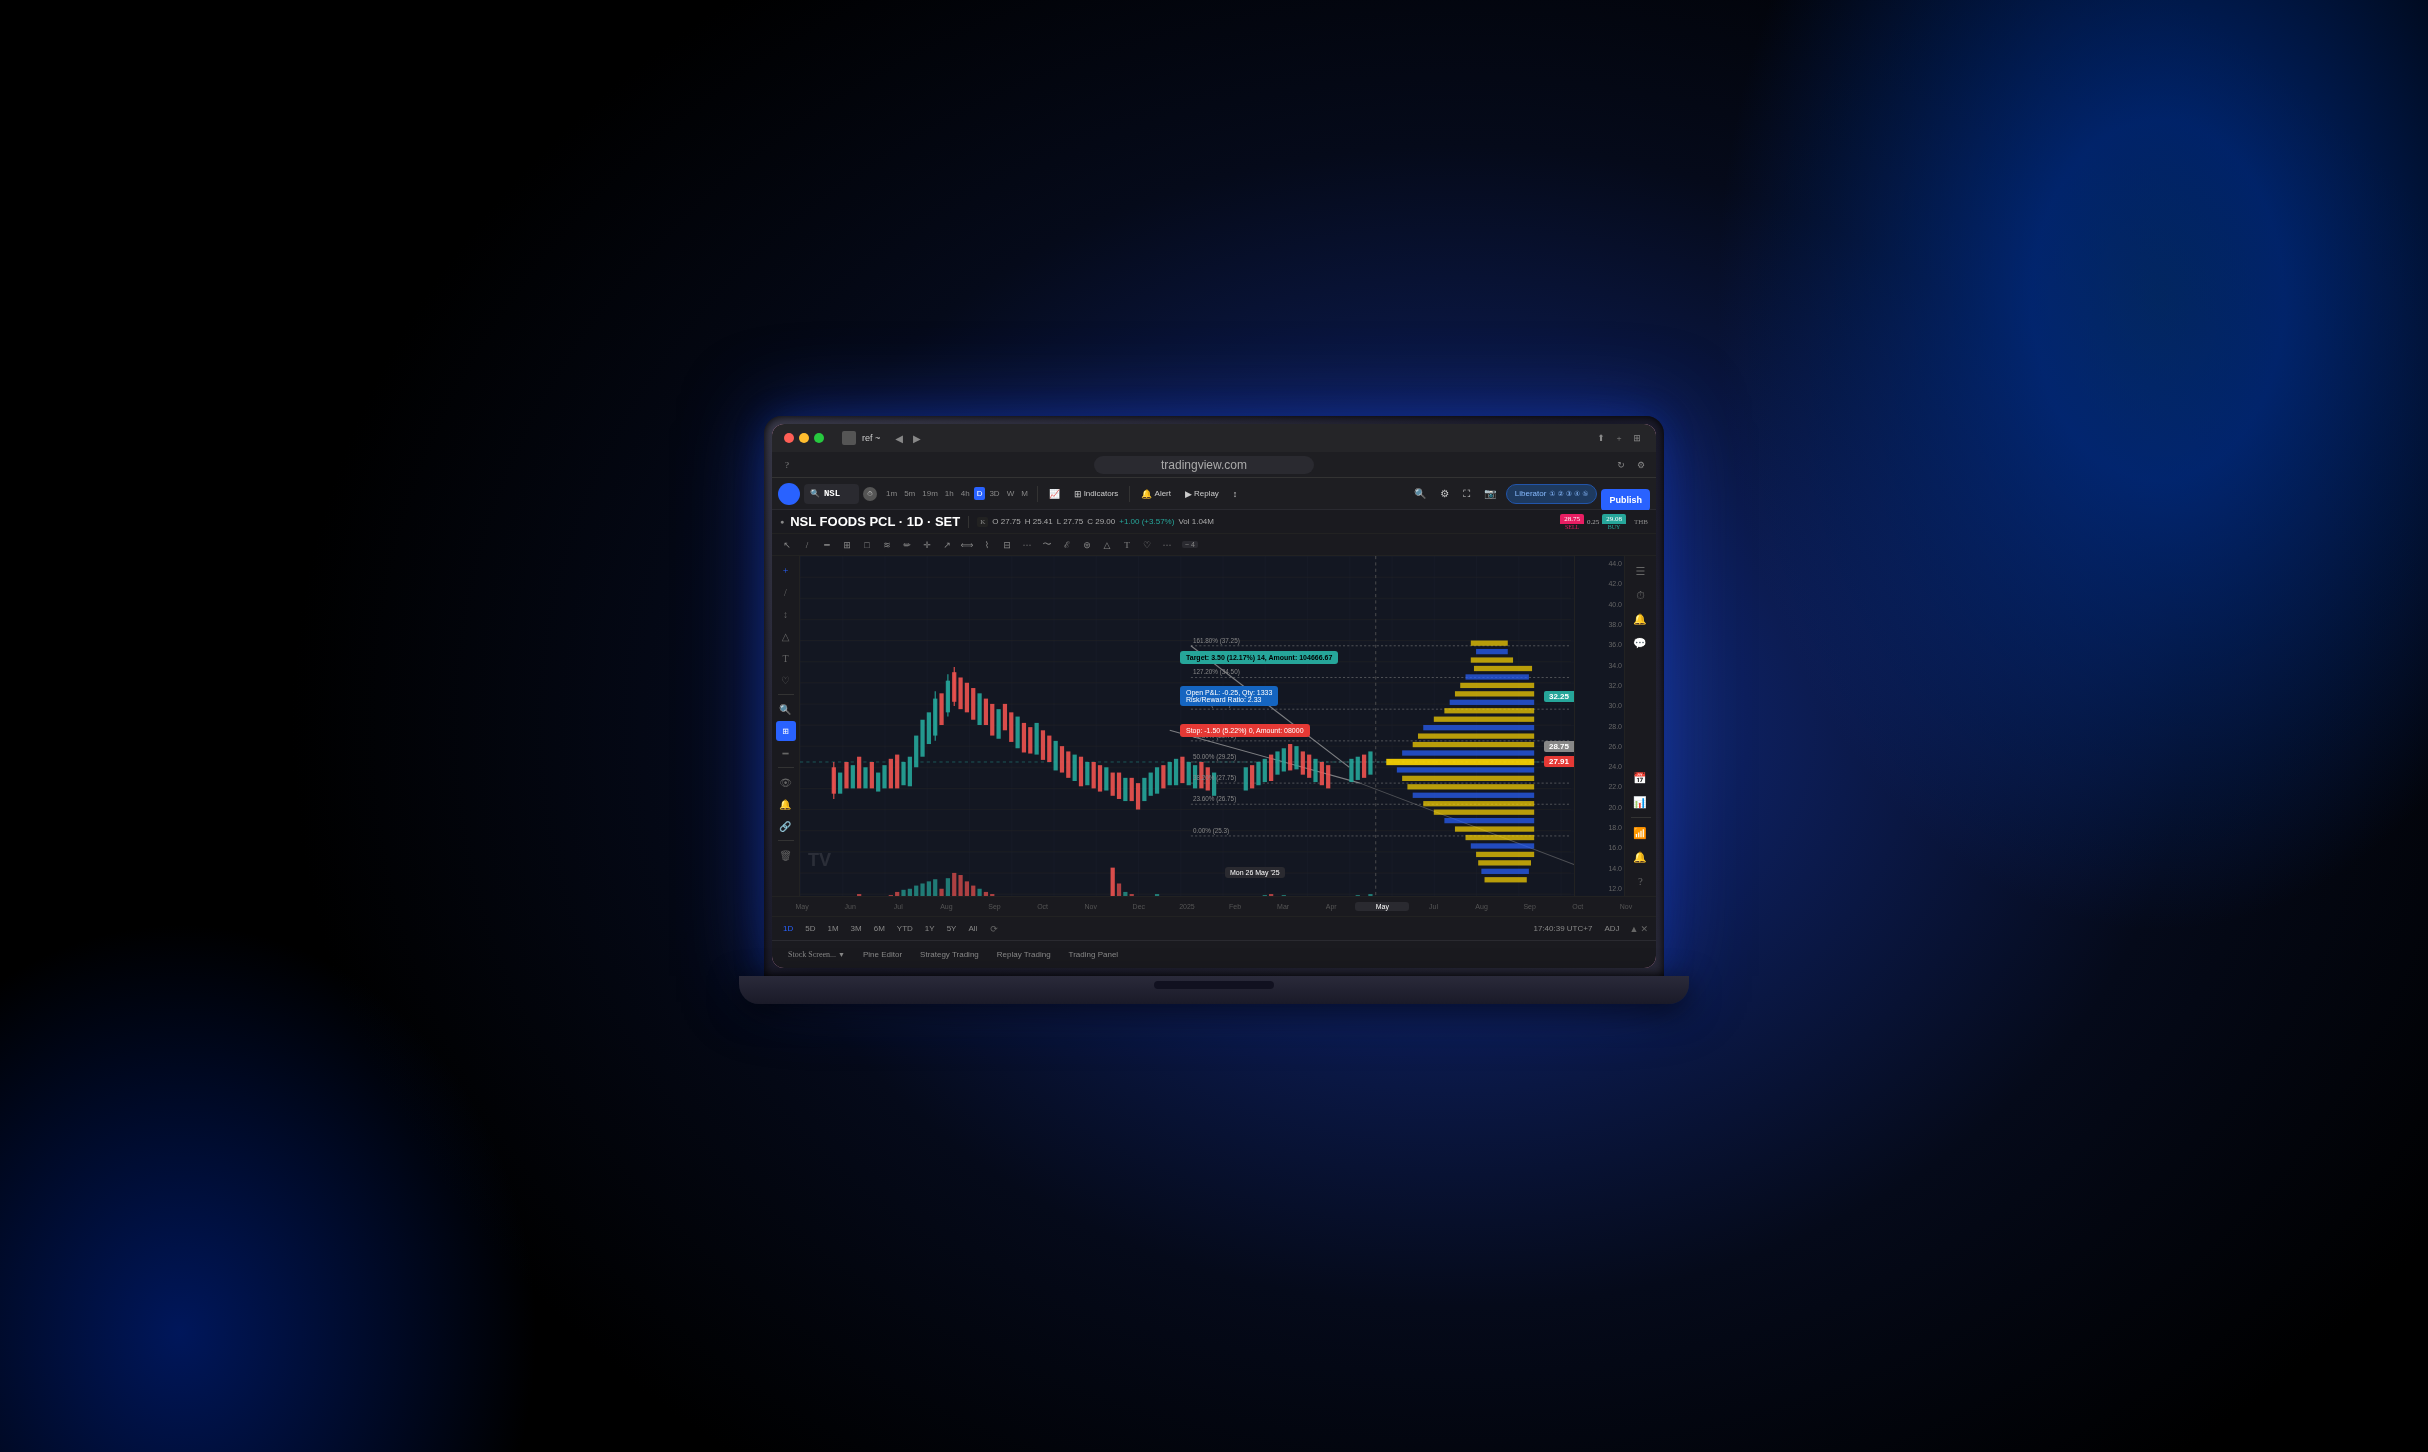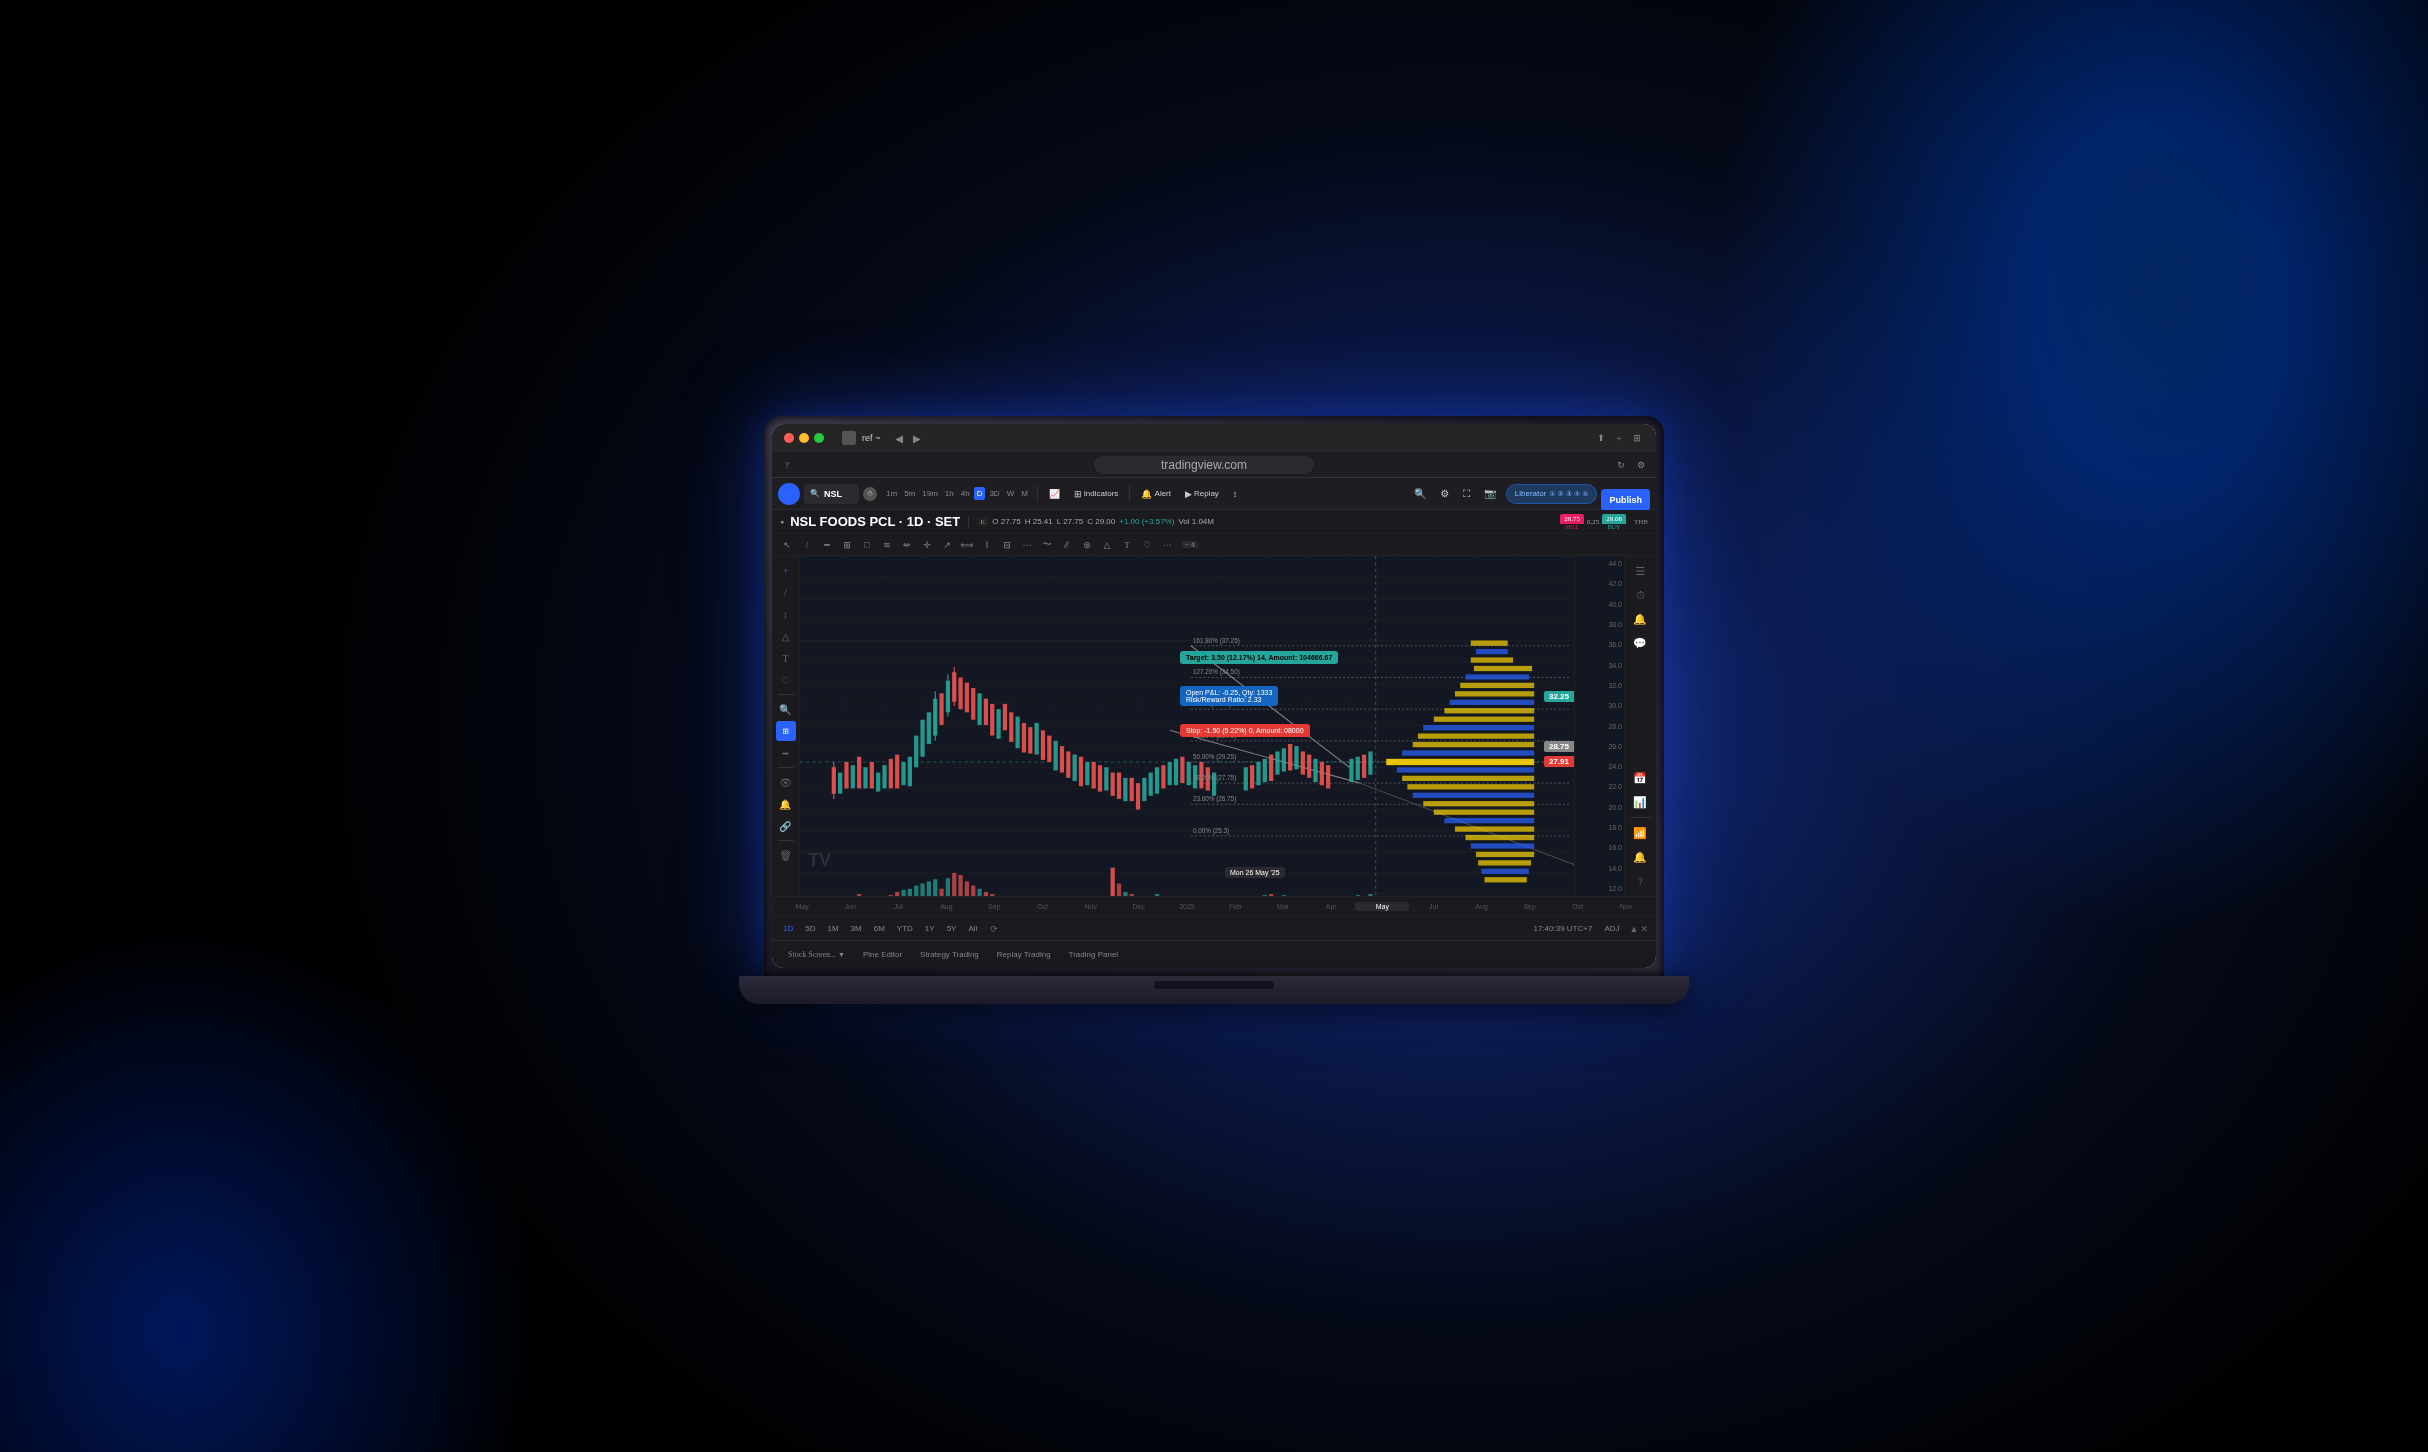--- a/index.html
+++ b/index.html
@@ -226,21 +226,21 @@
       height: 20px;
       padding: 0 6px;
       display: flex;
       align-items: center;
       gap: 4px;
       min-width: 55px;
     }
     .tv-search-text {
       font-size: 9px;
       color: #fff;
-      font-family: Liberation Sans, sans-serif;
+      font-family: Liberation Mono, monospace;
       font-weight: 600;
     }
 
     .tv-timeframe-group {
       display: flex;
       align-items: center;
       gap: 1px;
       margin-left: 2px;
     }
     .tf-btn {

